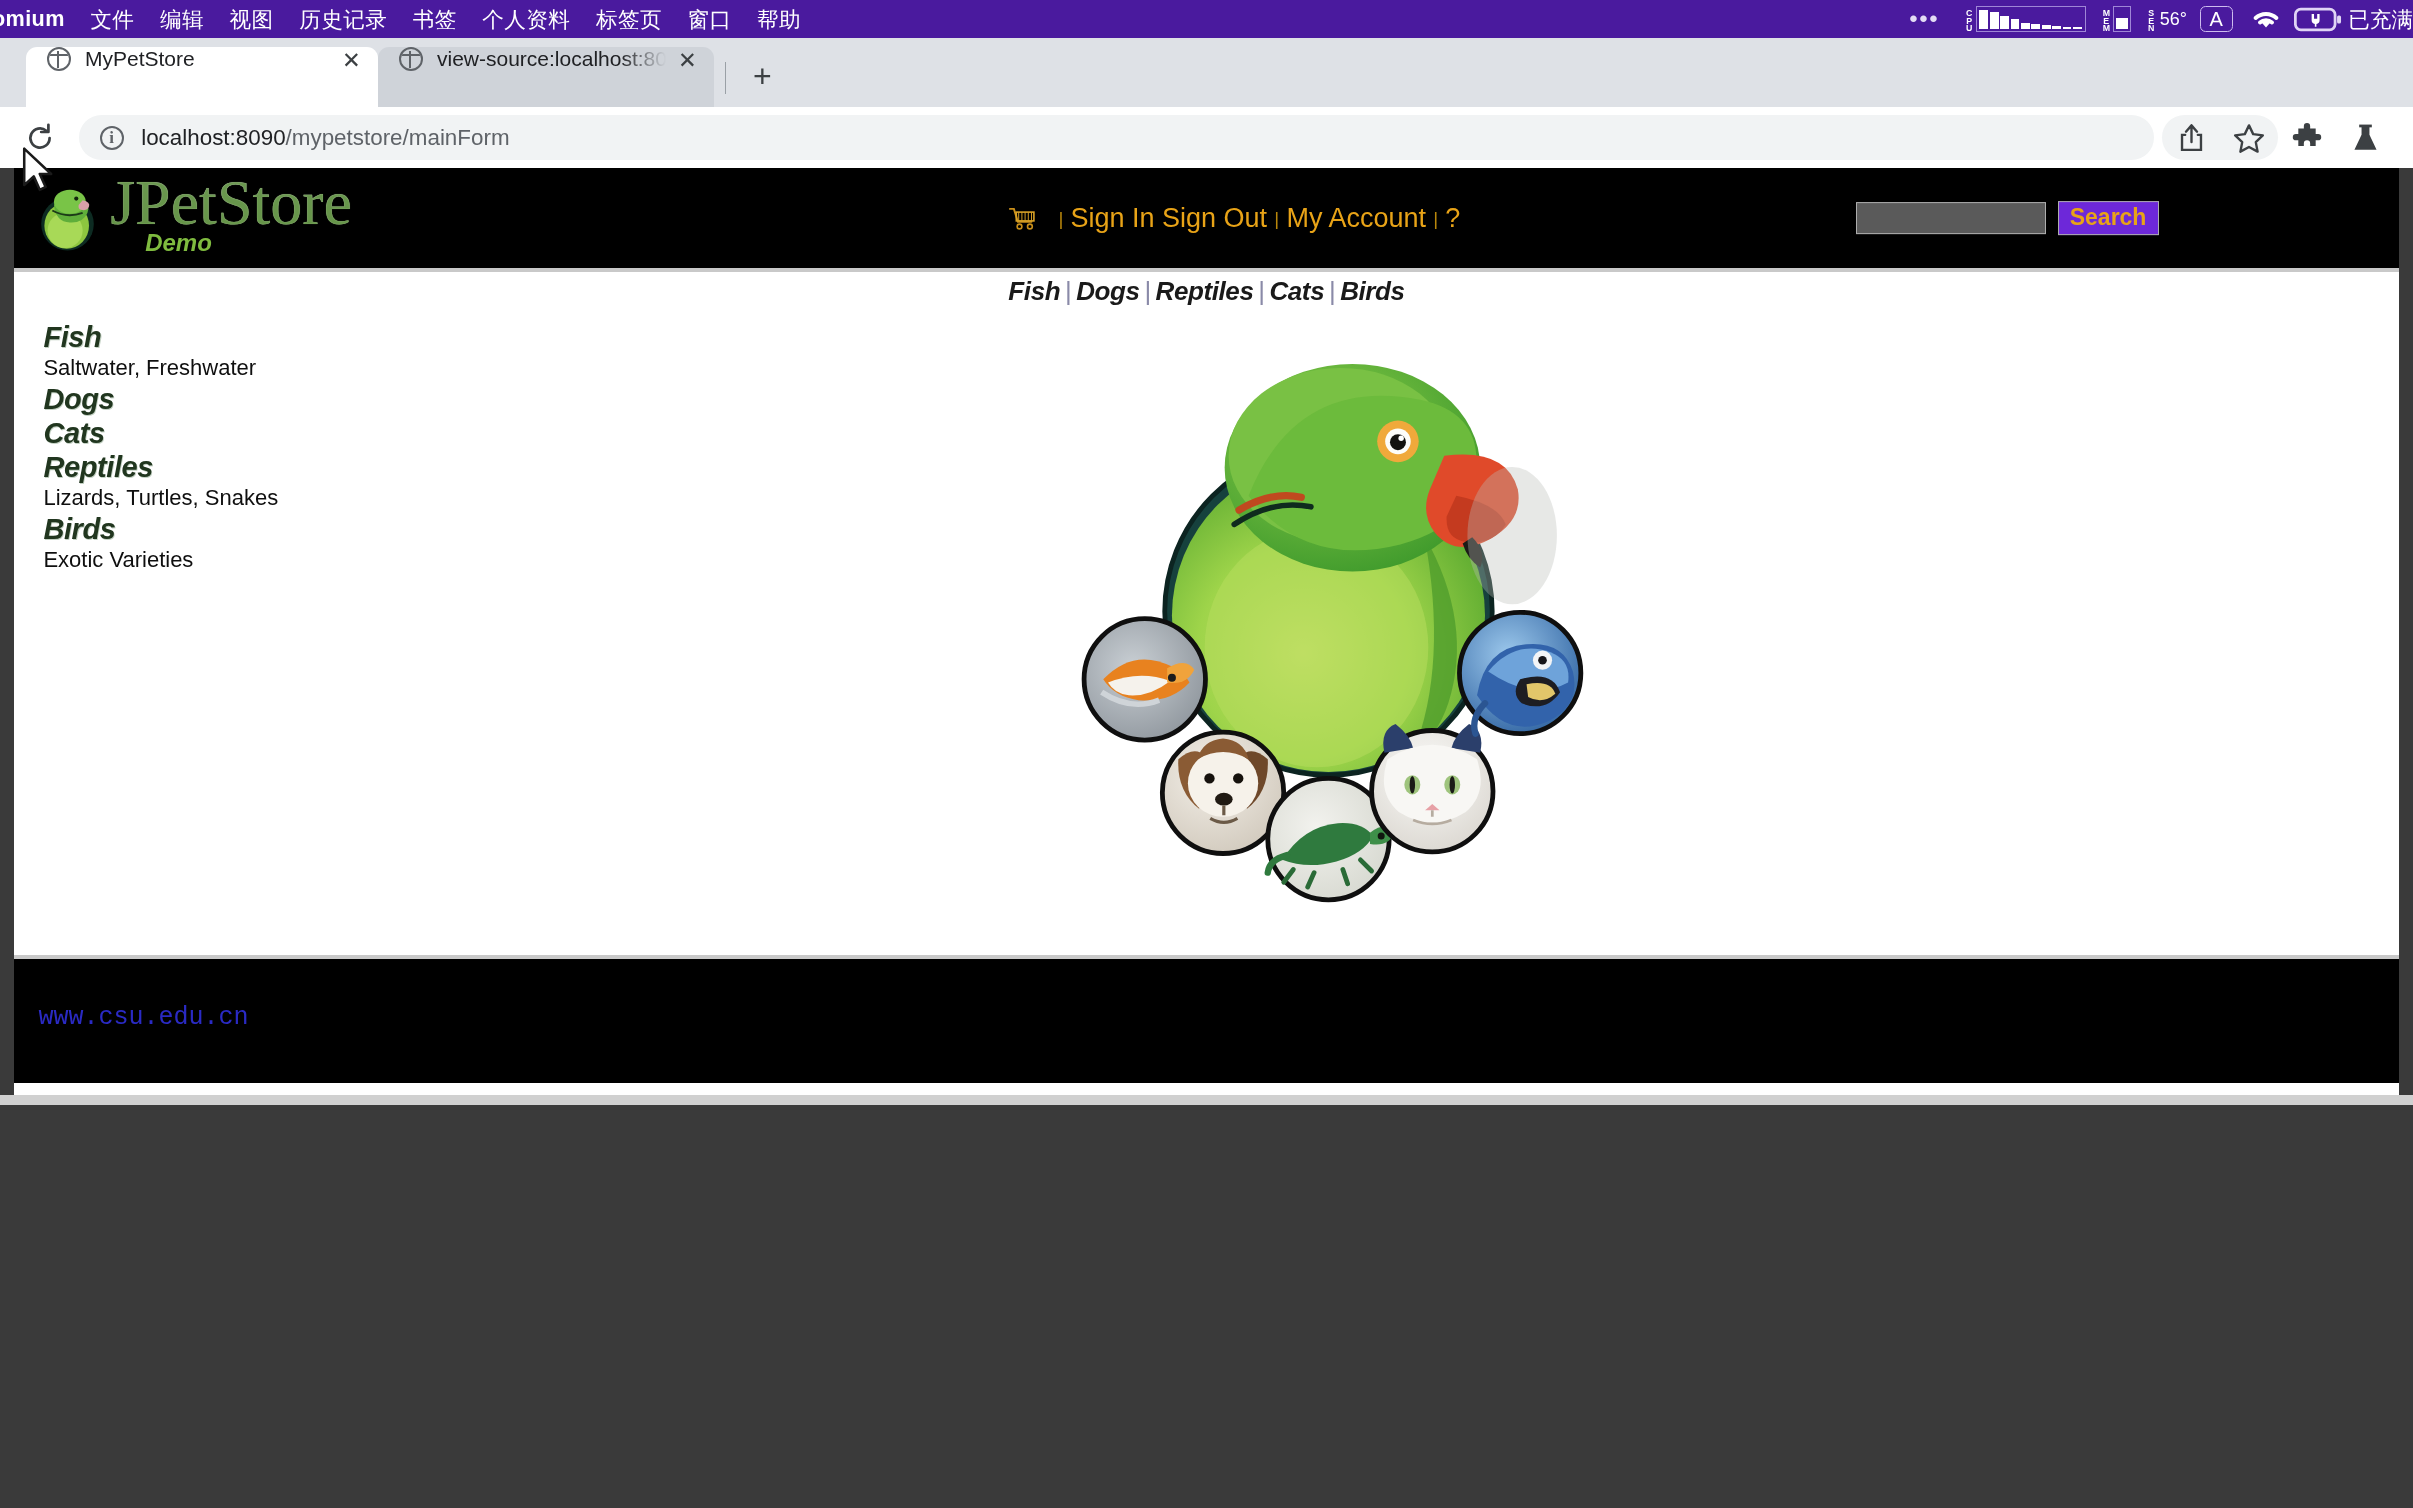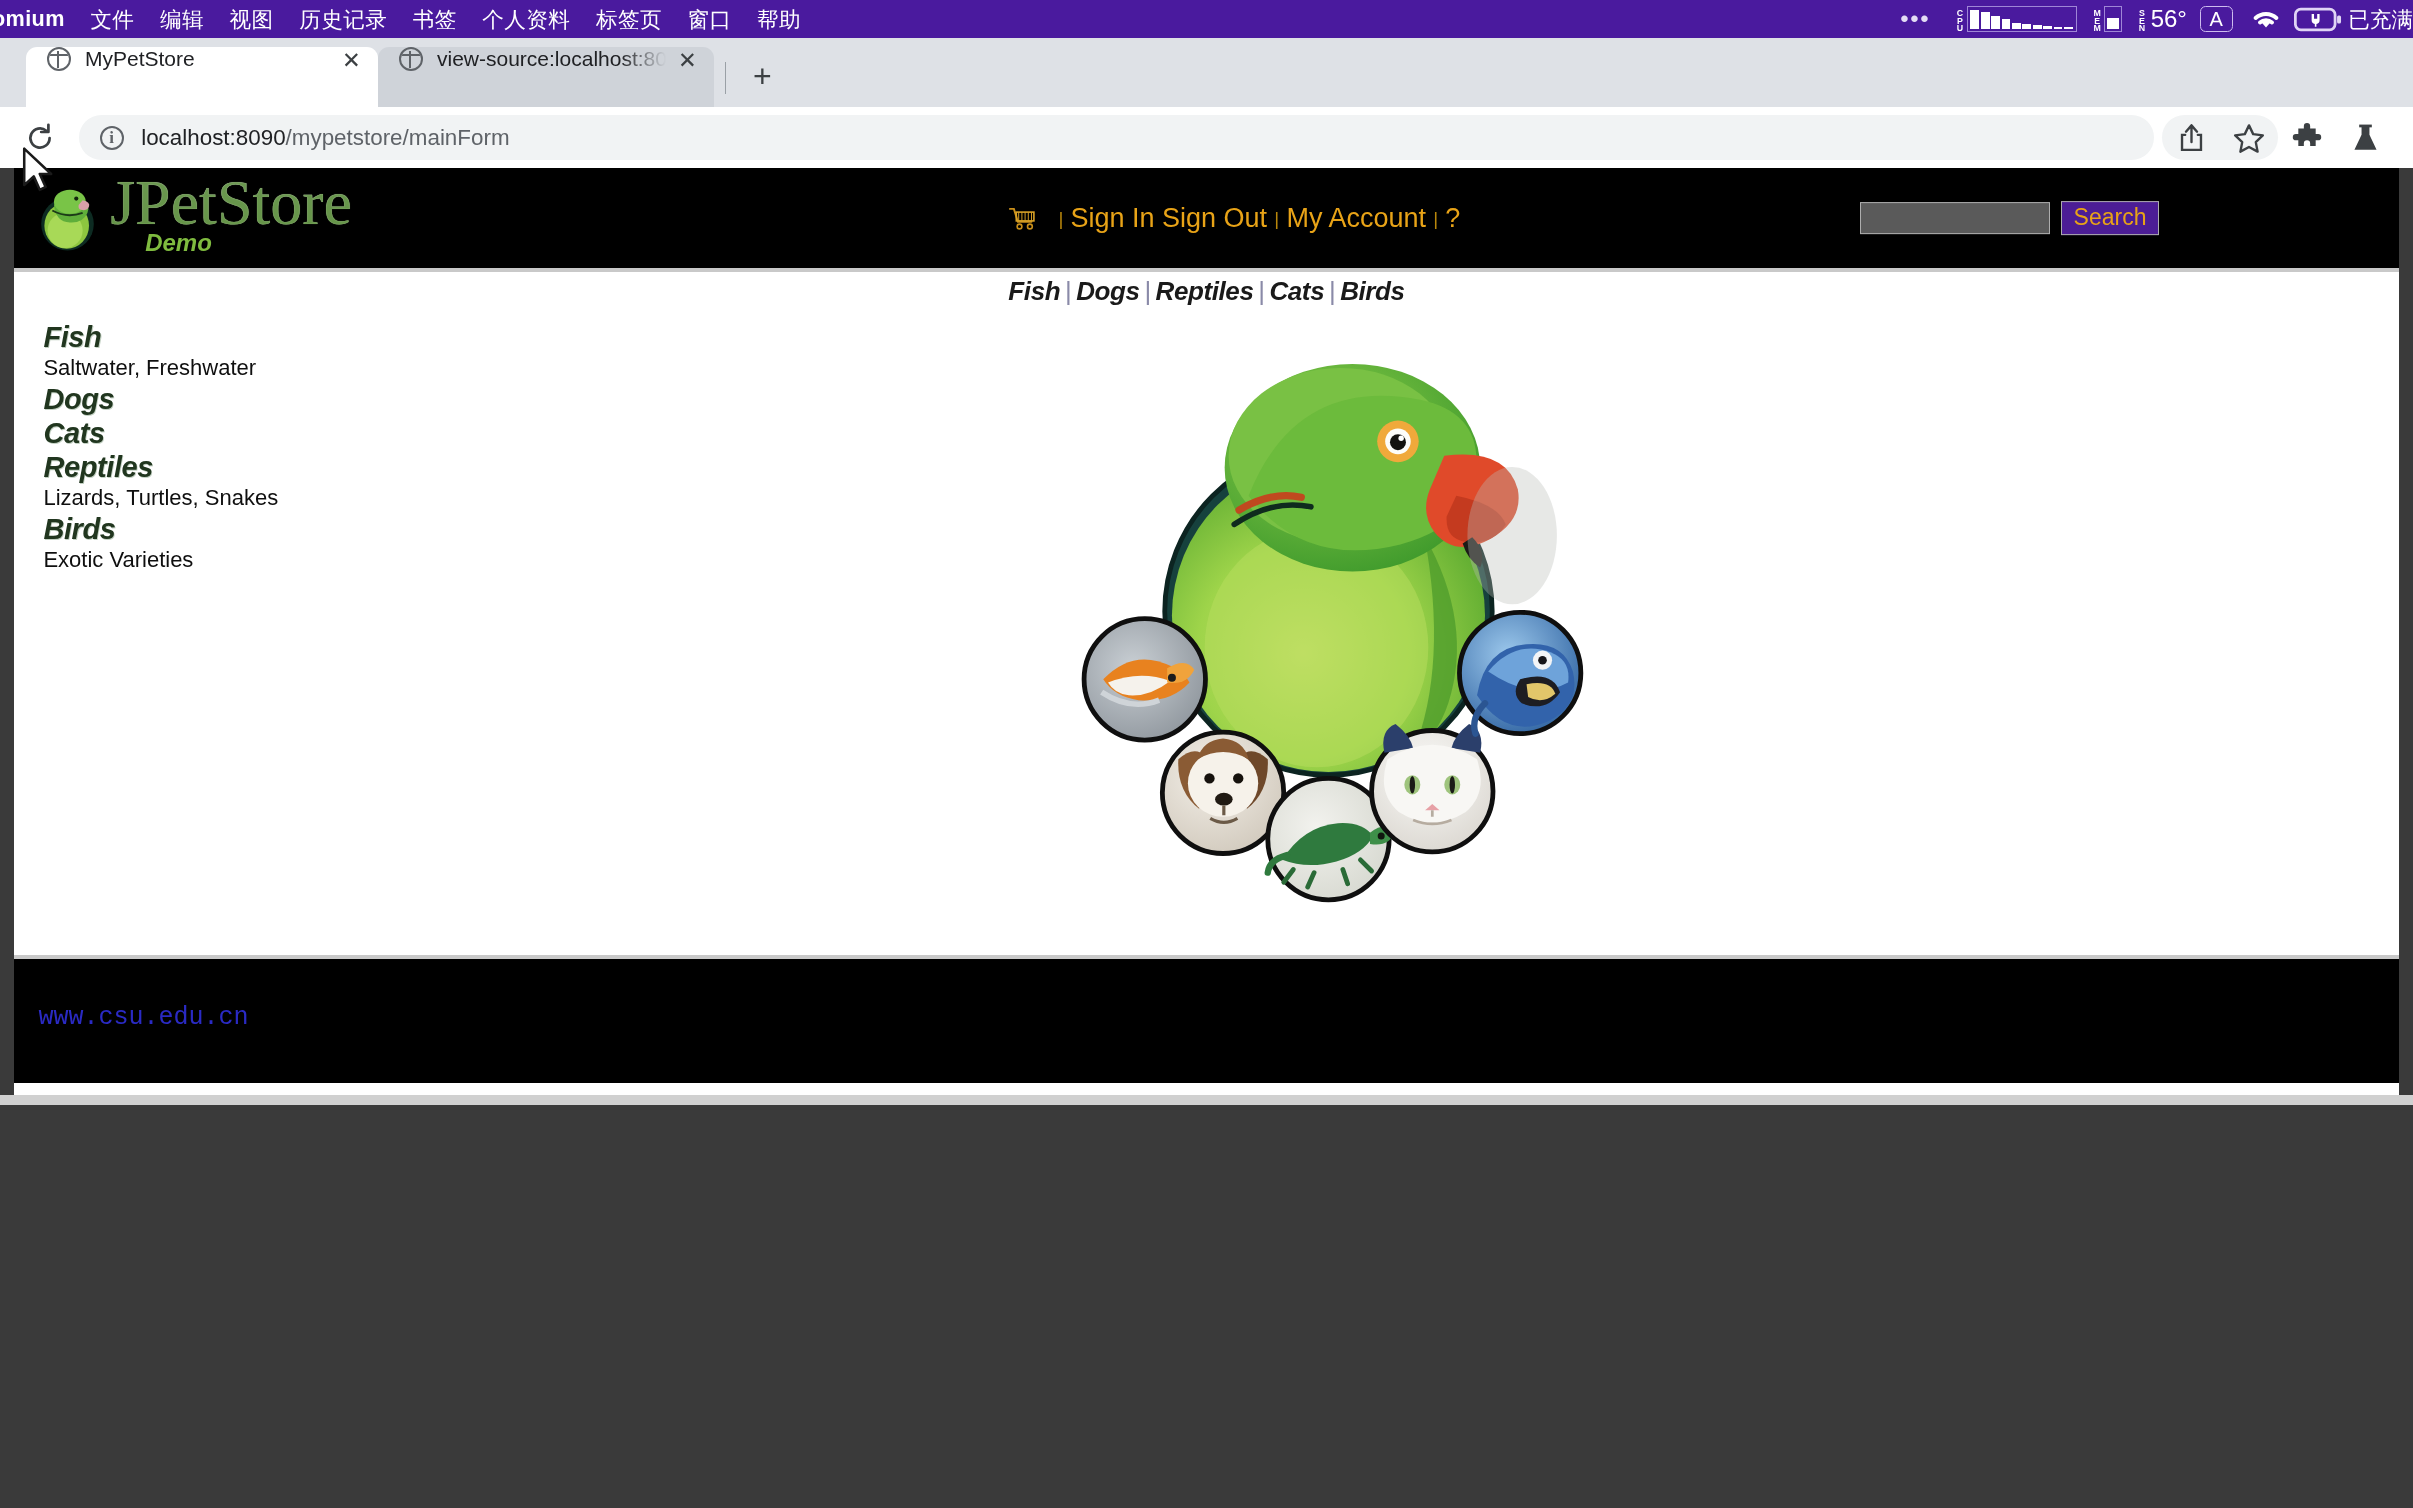--- a/index.html
+++ b/index.html
@@ -39,21 +39,21 @@
   .cpu-box {
     width: 110px; height: 25.6px; border: 1.2px solid #9f86d6;
     display: flex; align-items: flex-end; gap: 1.6px; padding: 1.6px 2.4px;
   }
   .cpu-bar { width: 8.8px; background: #fff; }
   .mem-box {
     width: 17.6px; height: 25.6px; border: 1.2px solid #9f86d6;
     display: flex; align-items: flex-end; padding: 1.6px;
   }
   .mem-fill { width: 100%; background: #fff; }
-  .sen-temp { font-size: 24px; color: #fff; margin-left: 1.6px; }
+  .sen-temp { font-size: 18px; color: #fff; margin-left: 1.6px; }
   .kbd-ind {
     border: 1.6px solid #cdbbee; border-radius: 5.6px;
     font-size: 20px; padding: 0.8px 8.8px; color: #fff; margin: 0 4.8px;
   }
   .wifi-icon { margin: 0 11.2px; display:flex; align-items:center;}
   .batt-icon { margin-right: 6.4px; display:flex; align-items:center;}
   .batt-text { font-size: 21.6px; color: #fff; white-space: nowrap; overflow: hidden; }
 
   
   .tabstrip {
@@ -174,23 +174,23 @@
     transform: translateY(-50%);
     display: flex; align-items: center; gap: 11.2px;
   }
   .search-input {
     width: 190px; height: 32px; background: #5a5a5a;
     border: 1.6px solid #adadad; outline: none;
     color: #fff; font-size: 17.6px; padding: 0 4.8px;
     font-family: "Liberation Sans", sans-serif;
   }
   .search-btn {
-    background: #4c1d95; border: 1.6px solid #adadad;
+    background: #6d28d9; border: 1.6px solid #adadad;
     color: #e8a317; font-size: 23px; padding: 2.4px 11.2px;
-    font-family: "Liberation Sans", sans-serif; cursor: pointer;
+    font-family: "Liberation Sans", sans-serif; cursor: pointer; font-weight: bold;
   }
 
   .content-area { background: #ffffff; height: 683px; position: relative; }
   .cat-nav {
     text-align: center; padding-top: 4px;
     font-family: Liberation Sans, sans-serif;
     font-size: 26px; font-weight: bold; font-style: italic;
     color: #1a1a1a; letter-spacing: -0.4px;
   }
   .cat-nav a { color: #1a1a1a; text-decoration: none; }

